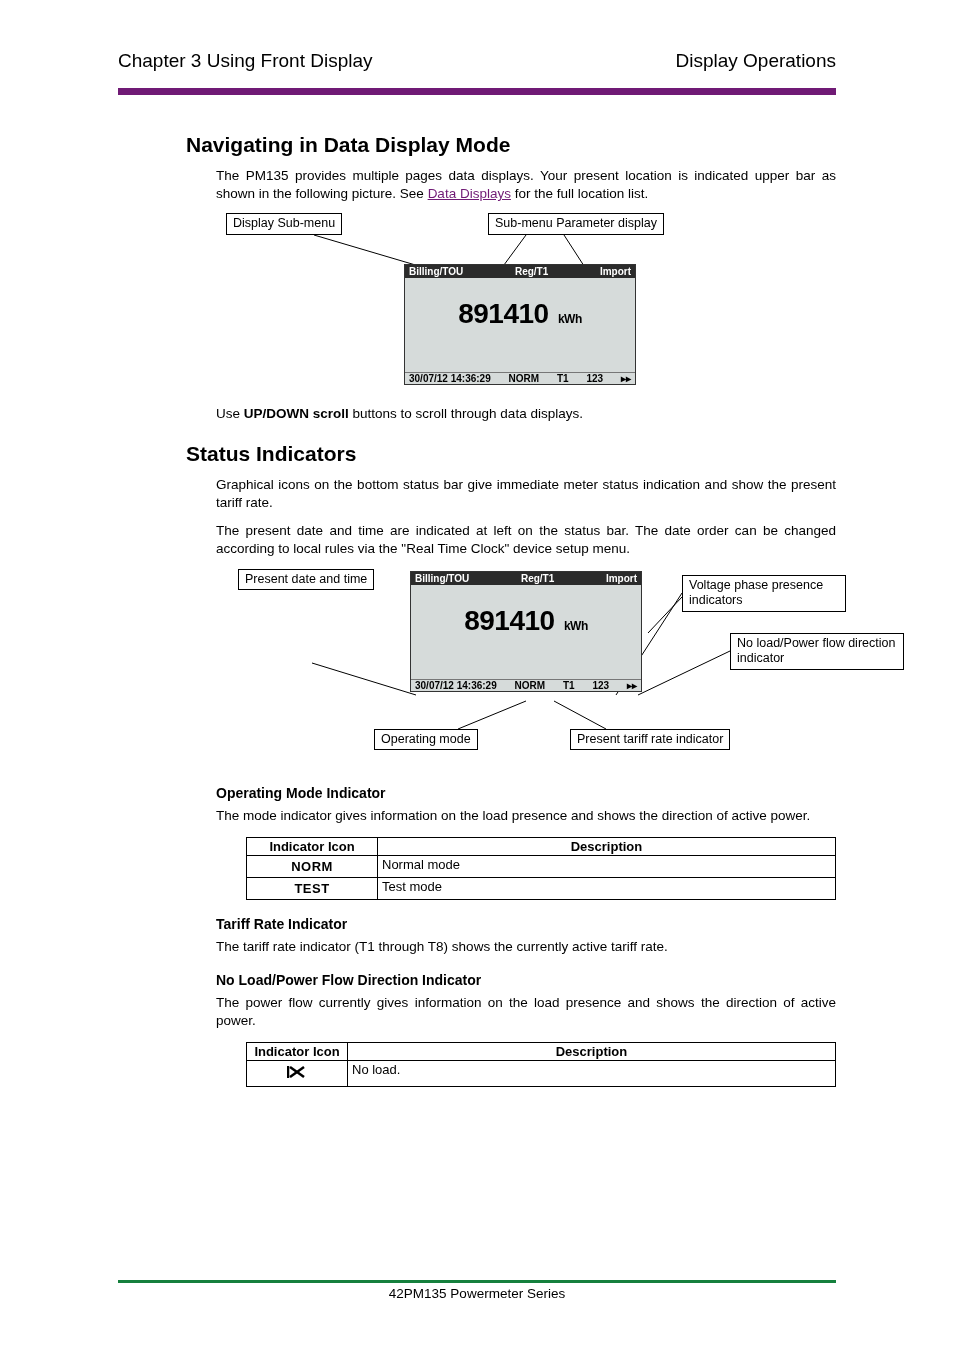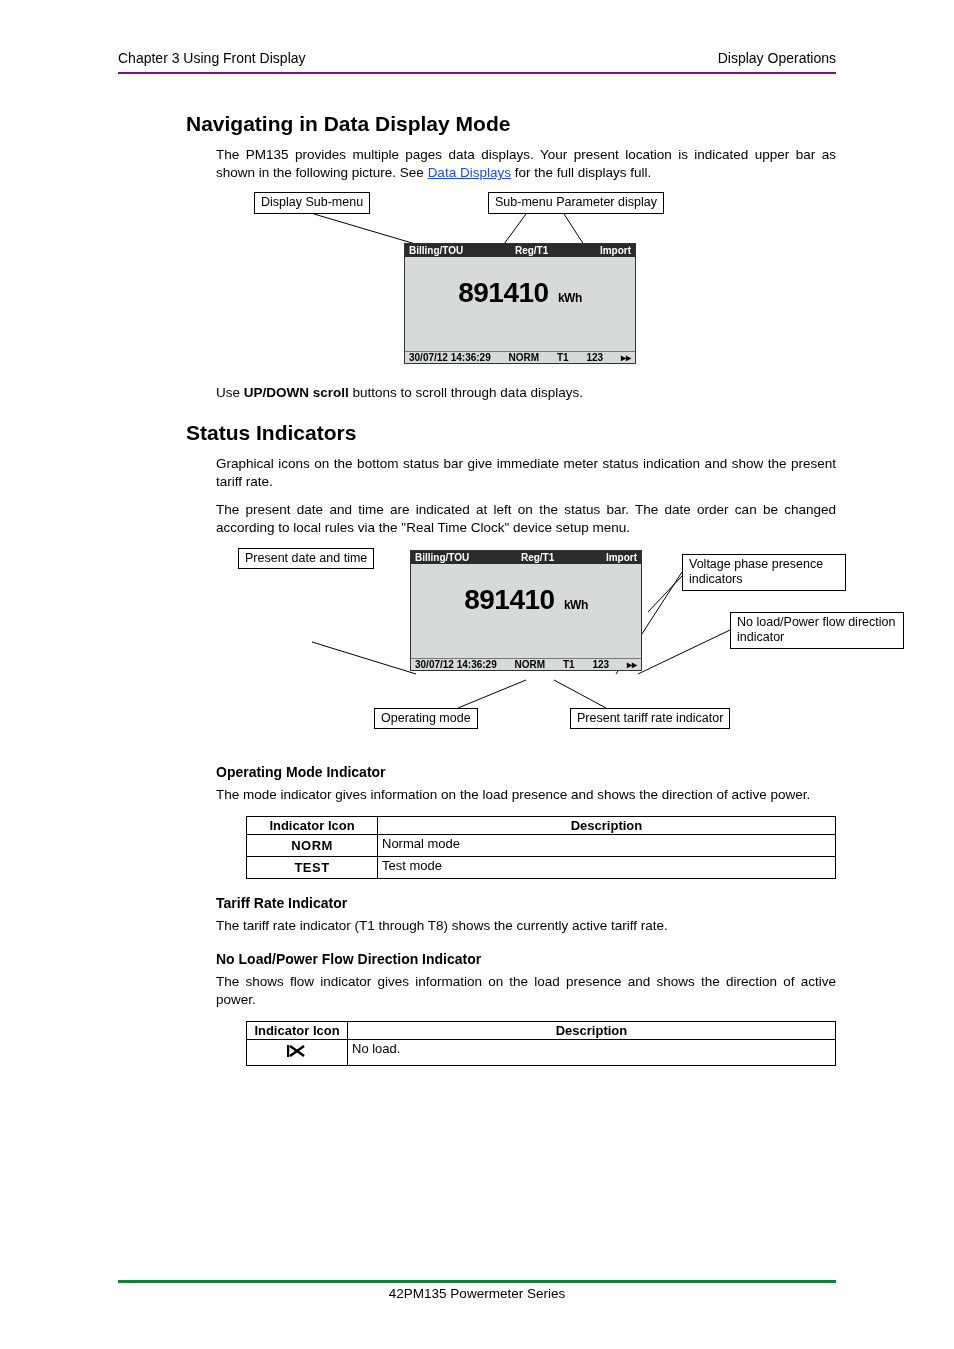--- a/index.html
+++ b/index.html
@@ -14,39 +14,39 @@
   .page {
     width: 954px;
     height: 1349px;
     position: relative;
     box-sizing: border-box;
     padding: 50px 118px 0 118px;
   }
   .header-row {
     display: flex;
     justify-content: space-between;
-    font-size: 14px;
-    padding-bottom: 6px;
-    border-bottom: 2px solid #701a75;
+    font-size: 19px;
+    padding-bottom: 16px;
+    border-bottom: 7px solid #701a75;
     margin-bottom: 38px;
   }
   .content-indent {
     margin-left: 68px;
   }
   h1.sec {
     font-size: 21px;
     font-weight: bold;
     margin: 0 0 10px 0;
   }
   .body-indent {
     margin-left: 98px;
     text-align: justify;
   }
   .body-indent p { margin: 0 0 10px 0; line-height: 1.35; }
-  a.cross { color: #1d4ed8; text-decoration: underline; }
+  a.cross { color: #701a75; text-decoration: underline; }
 
   
   .lcd {
     position: relative;
     width: 232px;
     background: #d6dbda;
     border: 1px solid #333;
     box-sizing: border-box;
   }
   .lcd .topbar {
@@ -162,26 +162,26 @@
   <div class="header-row">
     <span>Chapter 3   Using Front Display</span>
     <span>Display Operations</span>
   </div>
 
   <div class="content-indent">
     <h1 class="sec">Navigating in Data Display Mode</h1>
   </div>
   <div class="body-indent">
     <p>
-      <span>The PM135 provides multiple pages data displays. Your present location is indicated upper bar as shown in the following picture. See </span><a class="cross" href="#">Data Displays</a><span> for the full displays full.</span>
+      <span>The PM135 provides multiple pages data displays. Your present location is indicated upper bar as shown in the following picture. See </span><a class="cross" href="#">Data Displays</a><span> for the full location list.</span>
     </p>
   </div>
 
   <div class="diagram" style="height:190px; margin-left:68px;">
-    <div class="callout" style="left:68px; top:0;">Display Sub-menu</div>
+    <div class="callout" style="left:40px; top:0;">Display Sub-menu</div>
     <div class="callout" style="left:302px; top:0;">Sub-menu Parameter display</div>
     <svg class="lines" width="700" height="190">
       <line x1="128" y1="22" x2="243" y2="56" stroke="#000" stroke-width="1"></line>
       <line x1="340" y1="22" x2="315" y2="56" stroke="#000" stroke-width="1"></line>
       <line x1="378" y1="22" x2="400" y2="56" stroke="#000" stroke-width="1"></line>
     </svg>
     <div class="lcd" style="position:absolute; left:218px; top:51px;">
       <div class="topbar">
         <span>Billing/TOU</span>
         <span>Reg/T1</span>
@@ -277,21 +277,21 @@
       </table>
   </div>
 
   <div class="body-indent">
     <h3 class="sub">Tariff Rate Indicator</h3>
     <p>The tariff rate indicator (T1 through T8) shows the currently active tariff rate.</p>
   </div>
 
   <div class="body-indent">
     <h3 class="sub">No Load/Power Flow Direction Indicator</h3>
-    <p>The shows flow indicator gives information on the load presence and shows the direction of active power.</p>
+    <p>The power flow currently gives information on the load presence and shows the direction of active power.</p>
   </div>
   <div class="table-wrap pflow">
     <table class="ind pflow">
       <tbody>
           <tr>
         <th>Indicator Icon</th>
         <th>Description</th>
       </tr>
       <tr>
         <td class="icon-cell">

